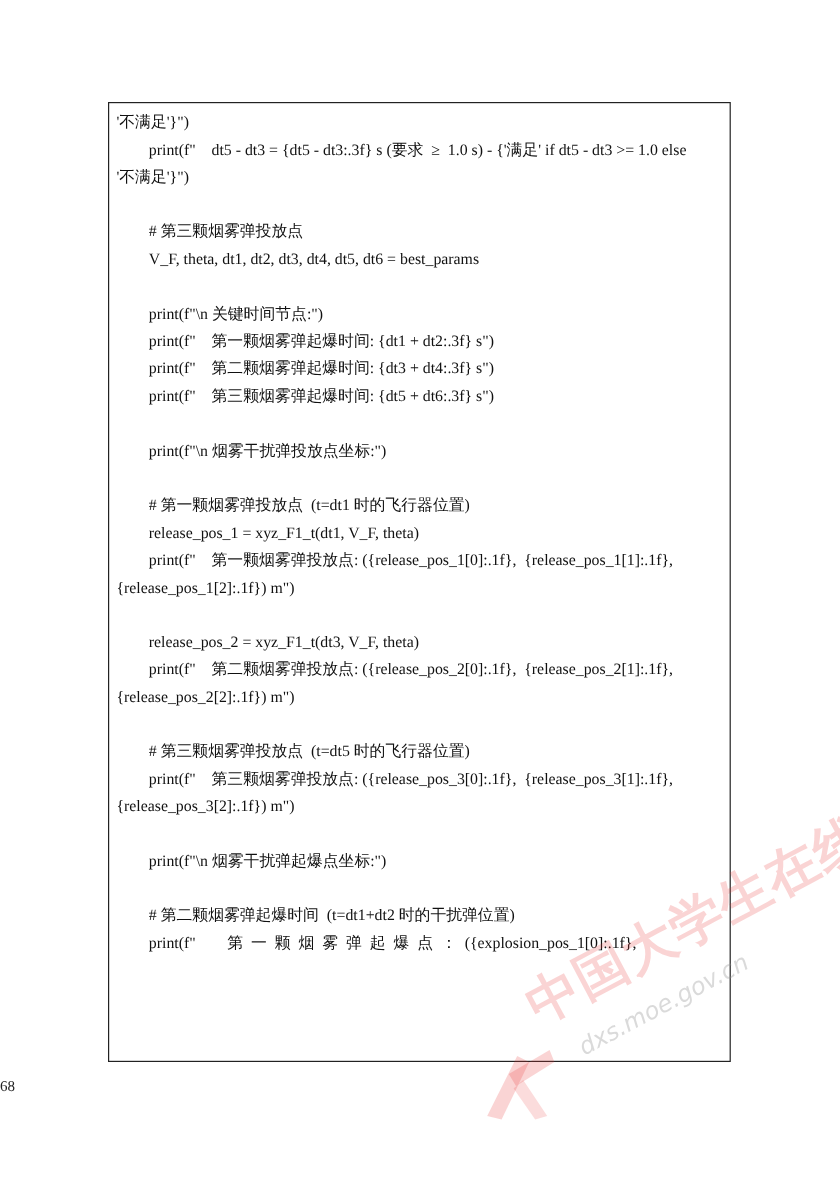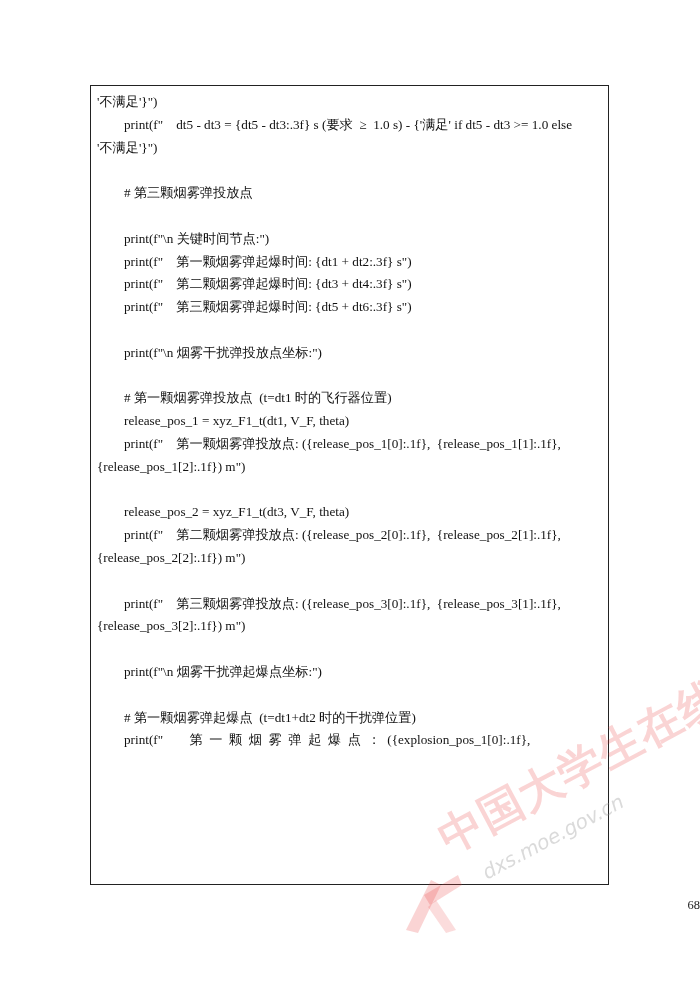--- a/index.html
+++ b/index.html
@@ -37,21 +37,21 @@
       padding-left: 27px;
     }
     .line.blank {
       height: 22.8px;
     }
     .page-number {
       position: absolute;
       left: 0;
       width: 700px;
       top: 898px;
-      text-align: right;
+      text-align: left;
       font-size: 12.5px;
       color: #222;
     }
     .watermark {
       position: absolute;
       left: 388px;
       top: 745px;
       width: 290px;
       height: 200px;
       pointer-events: none;
@@ -91,43 +91,45 @@
   </style>
 </head>
 <body>
 
 <div class="code-box" id="code-box">
     <div class="line">'不满足'}")</div>
     <div class="line indent">print(f"    dt5 - dt3 = {dt5 - dt3:.3f} s (要求  ≥  1.0 s) - {'满足' if dt5 - dt3 &gt;= 1.0 else</div>
     <div class="line">'不满足'}")</div>
     <div class="line blank"></div>
     <div class="line indent"># 第三颗烟雾弹投放点</div>
+    <div class="line indent">V_F, theta, dt1, dt2, dt3, dt4, dt5, dt6 = best_params</div>
     <div class="line blank"></div>
     <div class="line indent">print(f"\n 关键时间节点:")</div>
     <div class="line indent">print(f"    第一颗烟雾弹起爆时间: {dt1 + dt2:.3f} s")</div>
     <div class="line indent">print(f"    第二颗烟雾弹起爆时间: {dt3 + dt4:.3f} s")</div>
     <div class="line indent">print(f"    第三颗烟雾弹起爆时间: {dt5 + dt6:.3f} s")</div>
     <div class="line blank"></div>
     <div class="line indent">print(f"\n 烟雾干扰弹投放点坐标:")</div>
     <div class="line blank"></div>
     <div class="line indent"># 第一颗烟雾弹投放点  (t=dt1 时的飞行器位置)</div>
     <div class="line indent">release_pos_1 = xyz_F1_t(dt1, V_F, theta)</div>
     <div class="line indent">print(f"    第一颗烟雾弹投放点: ({release_pos_1[0]:.1f},  {release_pos_1[1]:.1f},</div>
     <div class="line">{release_pos_1[2]:.1f}) m")</div>
     <div class="line blank"></div>
     <div class="line indent">release_pos_2 = xyz_F1_t(dt3, V_F, theta)</div>
     <div class="line indent">print(f"    第二颗烟雾弹投放点: ({release_pos_2[0]:.1f},  {release_pos_2[1]:.1f},</div>
     <div class="line">{release_pos_2[2]:.1f}) m")</div>
     <div class="line blank"></div>
+    <div class="line indent"># 第三颗烟雾弹投放点  (t=dt5 时的飞行器位置)</div>
     <div class="line indent">print(f"    第三颗烟雾弹投放点: ({release_pos_3[0]:.1f},  {release_pos_3[1]:.1f},</div>
     <div class="line">{release_pos_3[2]:.1f}) m")</div>
     <div class="line blank"></div>
     <div class="line indent">print(f"\n 烟雾干扰弹起爆点坐标:")</div>
     <div class="line blank"></div>
-    <div class="line indent"># 第一颗烟雾弹起爆点  (t=dt1+dt2 时的干扰弹位置)</div>
+    <div class="line indent"># 第二颗烟雾弹起爆时间  (t=dt1+dt2 时的干扰弹位置)</div>
     <div class="line indent">print(f"        第  一  颗  烟  雾  弹  起  爆  点  ：  ({explosion_pos_1[0]:.1f},</div>
   </div>
 
 <div class="page-number">68</div>
 
 <div class="watermark">
   <svg class="wm-logo" viewBox="0 0 70 80">
     <path d="M10 75 L35 25 L45 30 L22 78 Z" fill="rgba(232,60,60,0.22)"></path>
     <path d="M28 40 L62 20 L66 30 L34 50 Z" fill="rgba(232,60,60,0.22)"></path>
     <path d="M40 45 L60 75 L50 78 L32 52 Z" fill="rgba(232,60,60,0.18)"></path>

